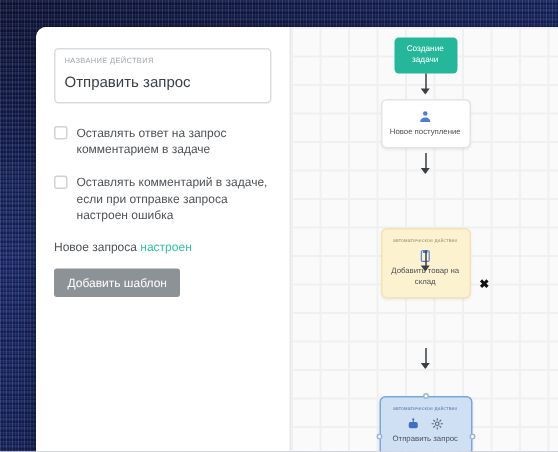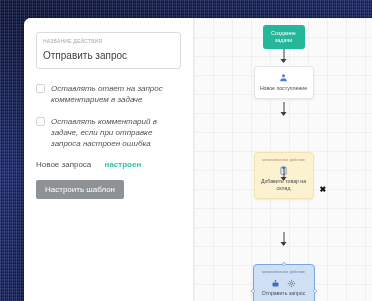--- a/index.html
+++ b/index.html
@@ -76,29 +76,28 @@
     flex: 0 0 9px;
     border: 1px solid #cfd3d7;
     border-radius: 2px;
     background: #fff;
     margin-top: 1px;
   }
   .check-label {
     font-size: 8px;
     line-height: 11px;
     color: #4e5358;
-    font-style: italic;
   }
   .tmpl-line {
     font-size: 8px;
     color: #4e5358;
     margin-top: 11px;
     margin-bottom: 9px;
   }
-  .tmpl-status { color: #2ec4a6; font-weight: bold; margin-left: 11px; }
+  .tmpl-status { color: #2ec4a6; font-weight: normal; }
   .btn {
     display: inline-block;
     background: #8d9297;
     color: #ffffff;
     font-size: 8px;
     border: none;
     border-radius: 2px;
     padding: 5px 9px;
     font-family: "Liberation Sans", sans-serif;
     cursor: pointer;
@@ -224,21 +223,21 @@
       <div class="check-row">
         <div class="cbox"></div>
         <div class="check-label">Оставлять комментарий в задаче, если при отправке запроса настроен ошибка</div>
       </div>
 
       <div class="tmpl-line">
         <span>Новое запроса</span>
         <span class="tmpl-status">настроен</span>
       </div>
 
-      <button class="btn">Настроить шаблон</button>
+      <button class="btn">Добавить шаблон</button>
     </div>
 
     <div class="canvas">
 
       <div class="node n-start" style="top:7px;">
         <span>Создание задачи</span>
       </div>
       <div class="arrow" style="top:31px;height:13px;"></div>
 
       <div class="node n-card" style="top:48px;">

